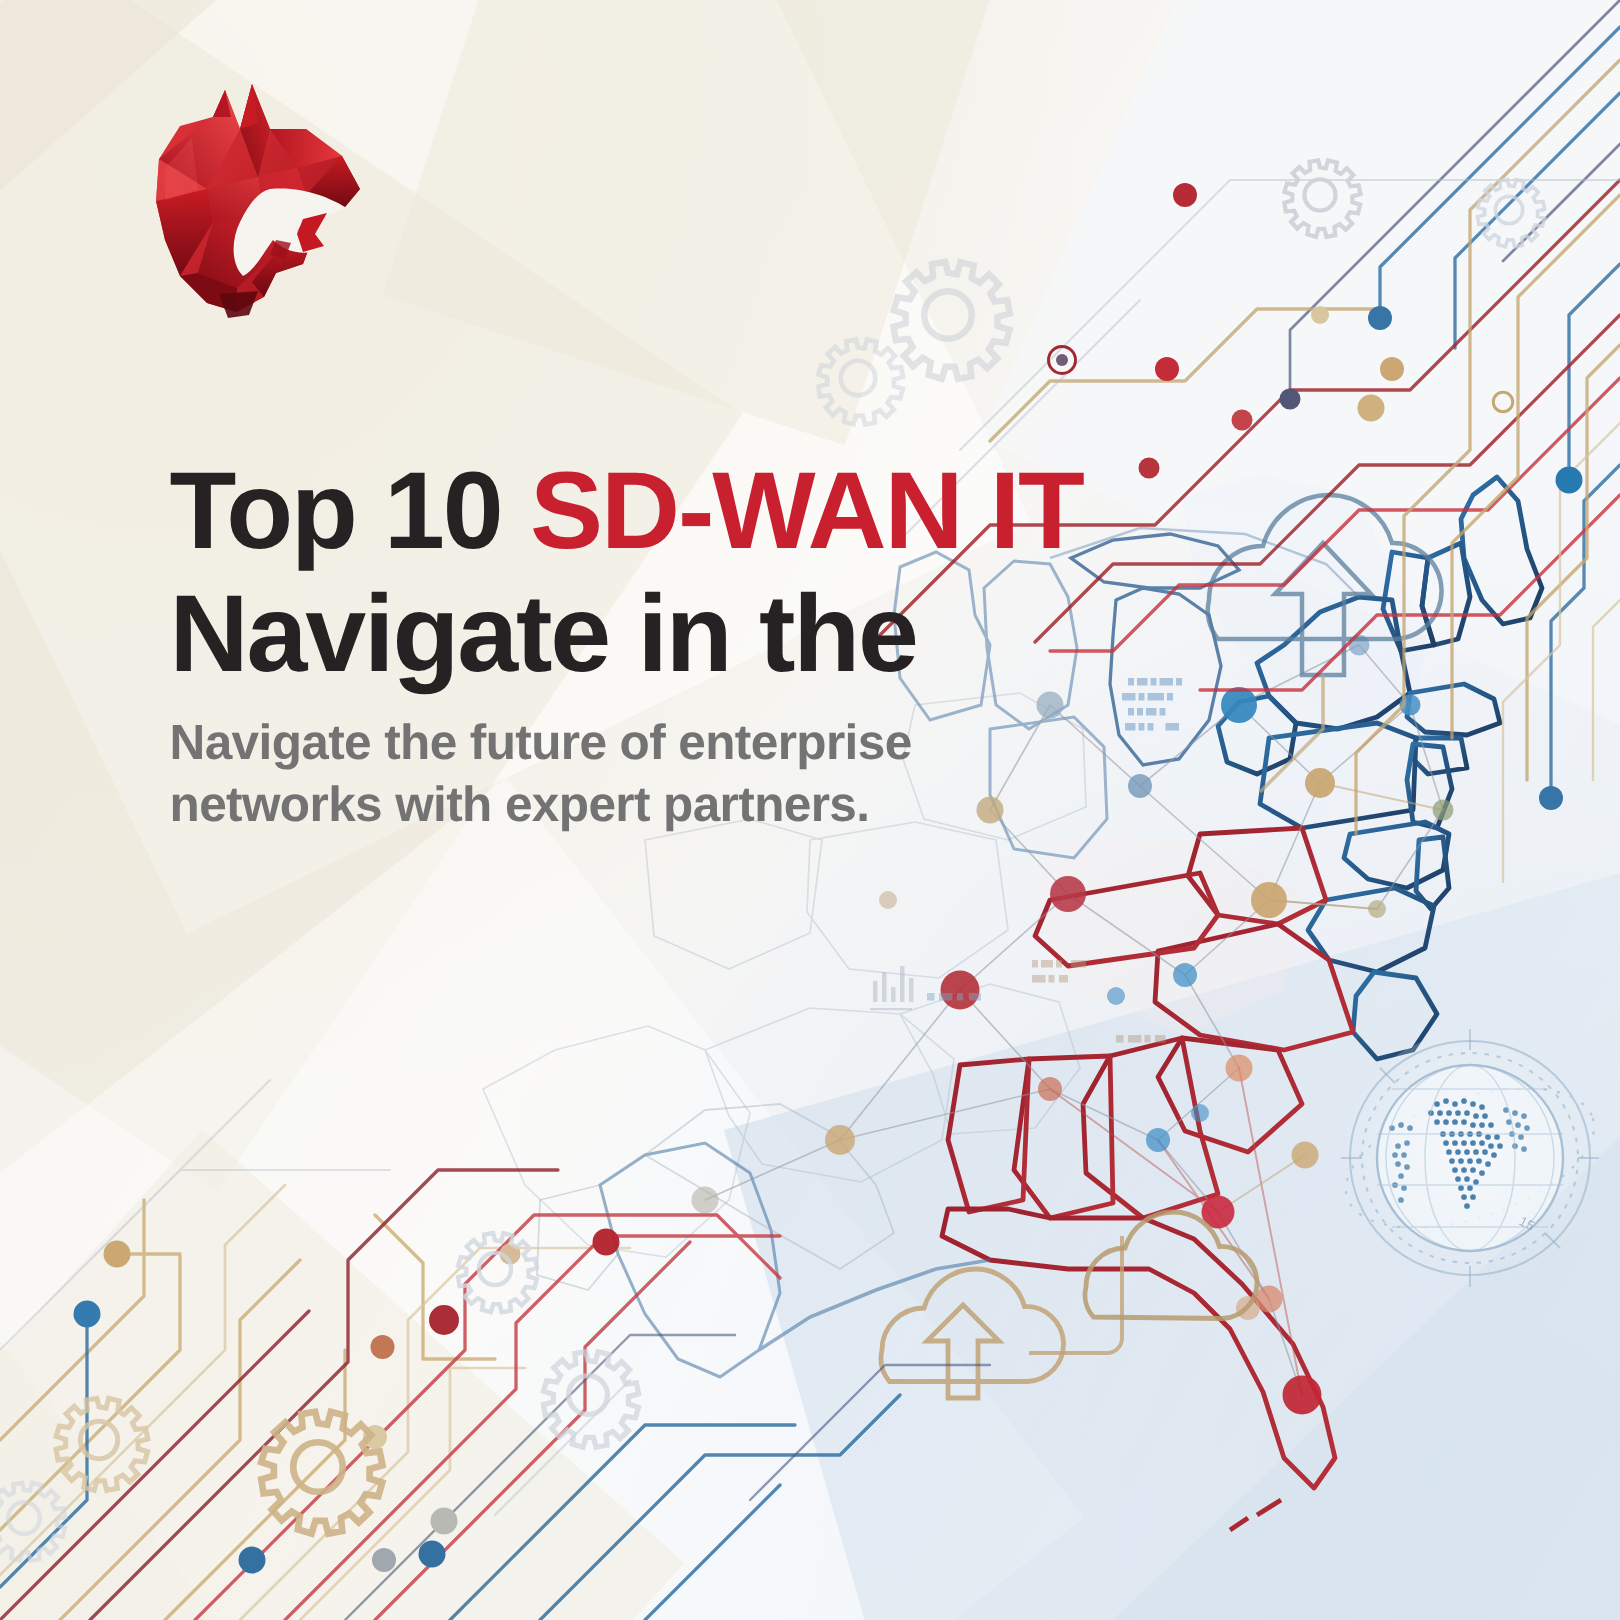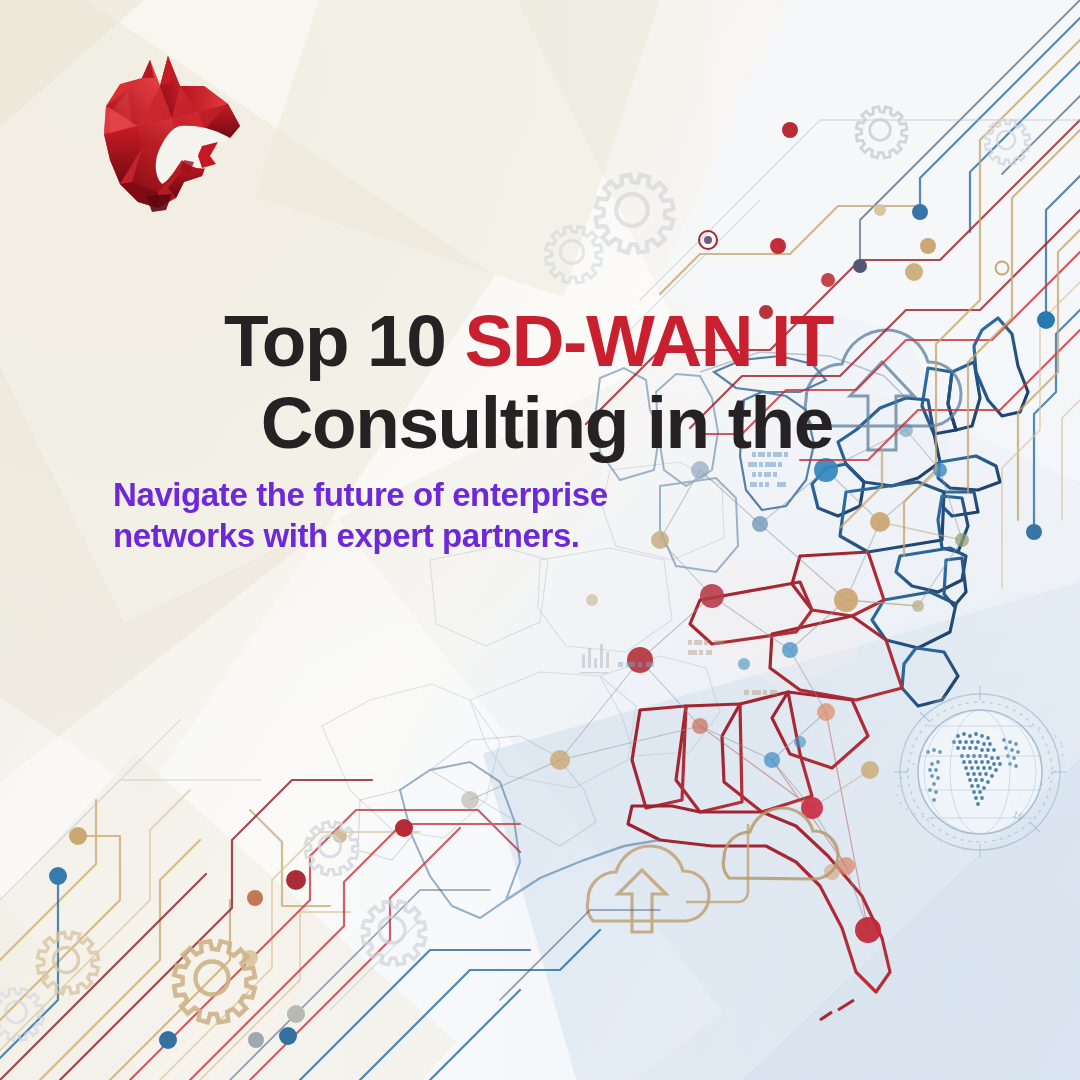--- a/index.html
+++ b/index.html
@@ -79,24 +79,24 @@
   }
   .headline .r{color:#c8202e;}
   .headline .d{color:#262223;}
   .subtitle{
     margin:10px 0 0 0;
     font-family:"Liberation Sans", sans-serif;
     font-weight:600;
     font-size:33px;
     line-height:41px;
     letter-spacing:-.4px;
-    color:#6d28d9;
+    color:#737373;
     max-width:620px;
   }
-  .hl-line{display:block;white-space:nowrap;text-align:right;}
+  .hl-line{display:block;white-space:nowrap;}
 </style>
 </head>
 <body>
 
 <div id="poster">
 
   <div class="bg-base"></div>
   <div class="bg-warm"></div>
   <div class="bg-cool"></div>
   <div class="facet f1"></div>
@@ -706,21 +706,21 @@
     <path d="M88,14 L92,40 L80,44 Z" fill="#C81A22"></path>
 
     <path d="M66,154 L92,152 L86,168 L72,170 Z" fill="#5E0710" opacity=".9"></path>
 
     <path d="M30,70 L48,50 L52,84 L30,92 Z" fill="#FF6B6B" opacity=".18"></path>
   </svg>
 
   <div id="copy">
     <h1 class="headline">
       <span class="hl-line"><span class="d">Top 10 </span><span class="r">SD-WAN IT</span></span>
-      <span class="hl-line d">Consulting in the</span>
+      <span class="hl-line d">Navigate in the</span>
     </h1>
     <p class="subtitle">
       <span>Navigate the future of enterprise</span>
       <span>networks with expert partners.</span>
     </p>
   </div>
 
 </div>
 
 </body></html>

